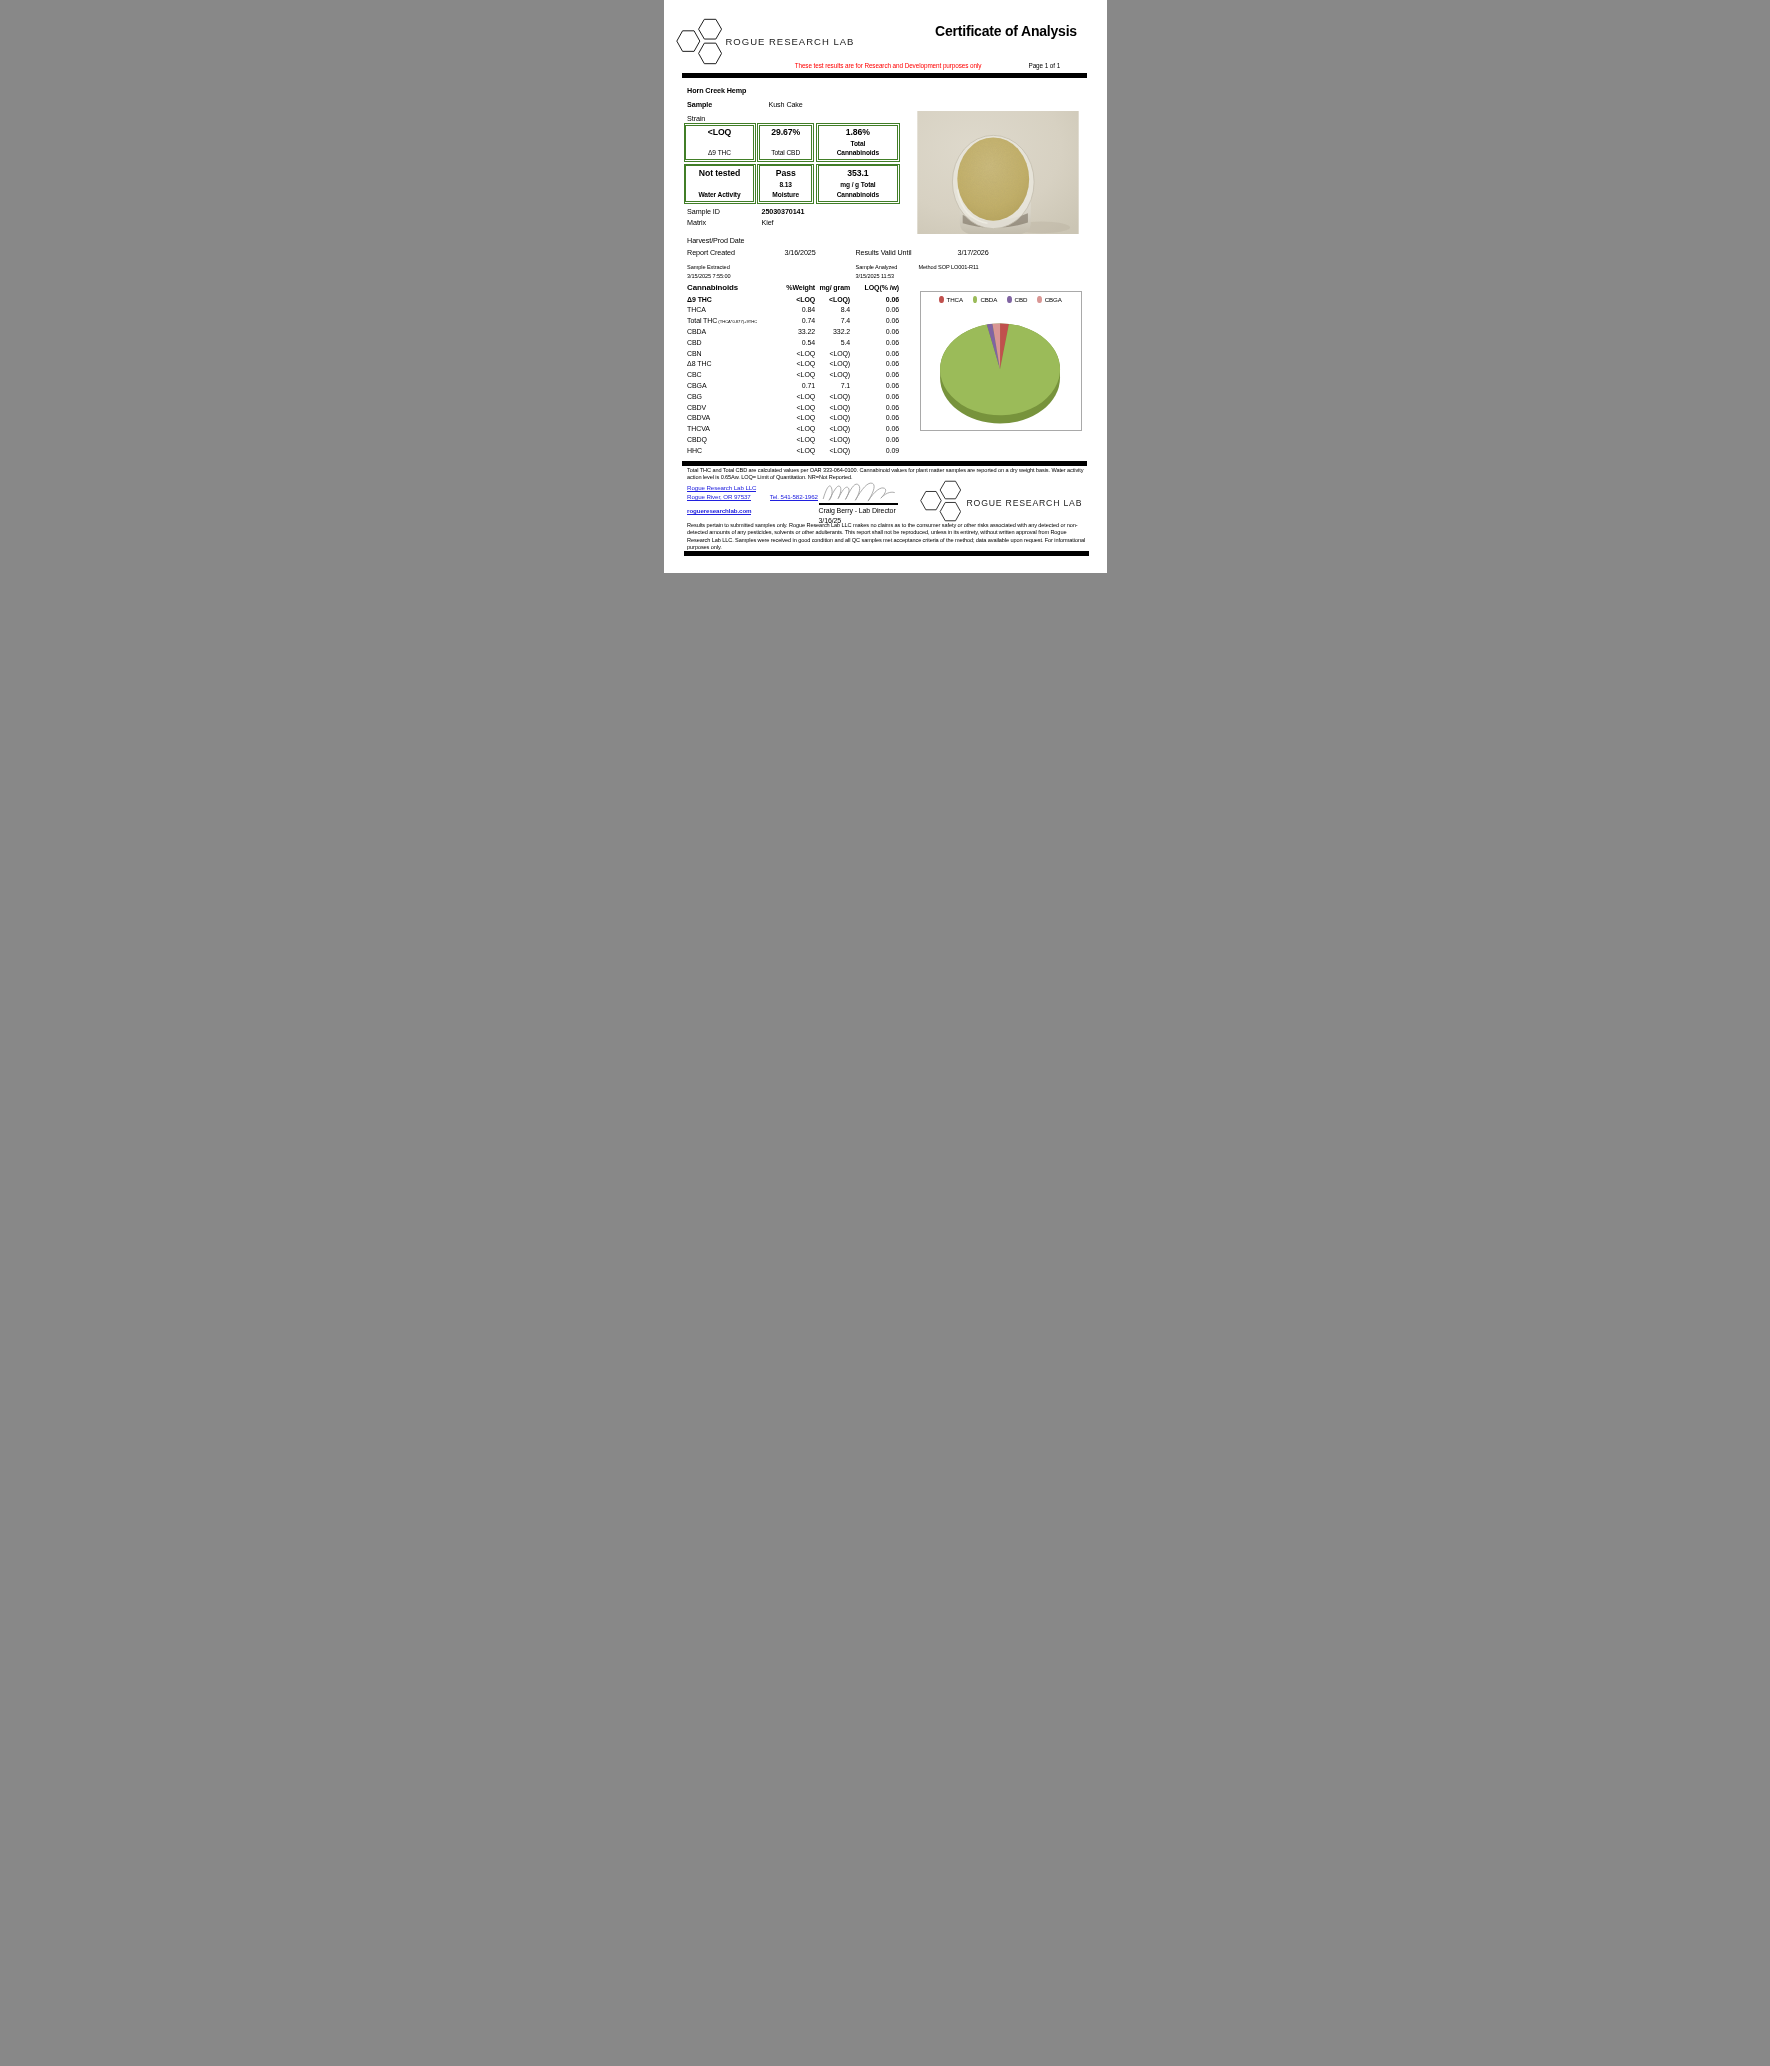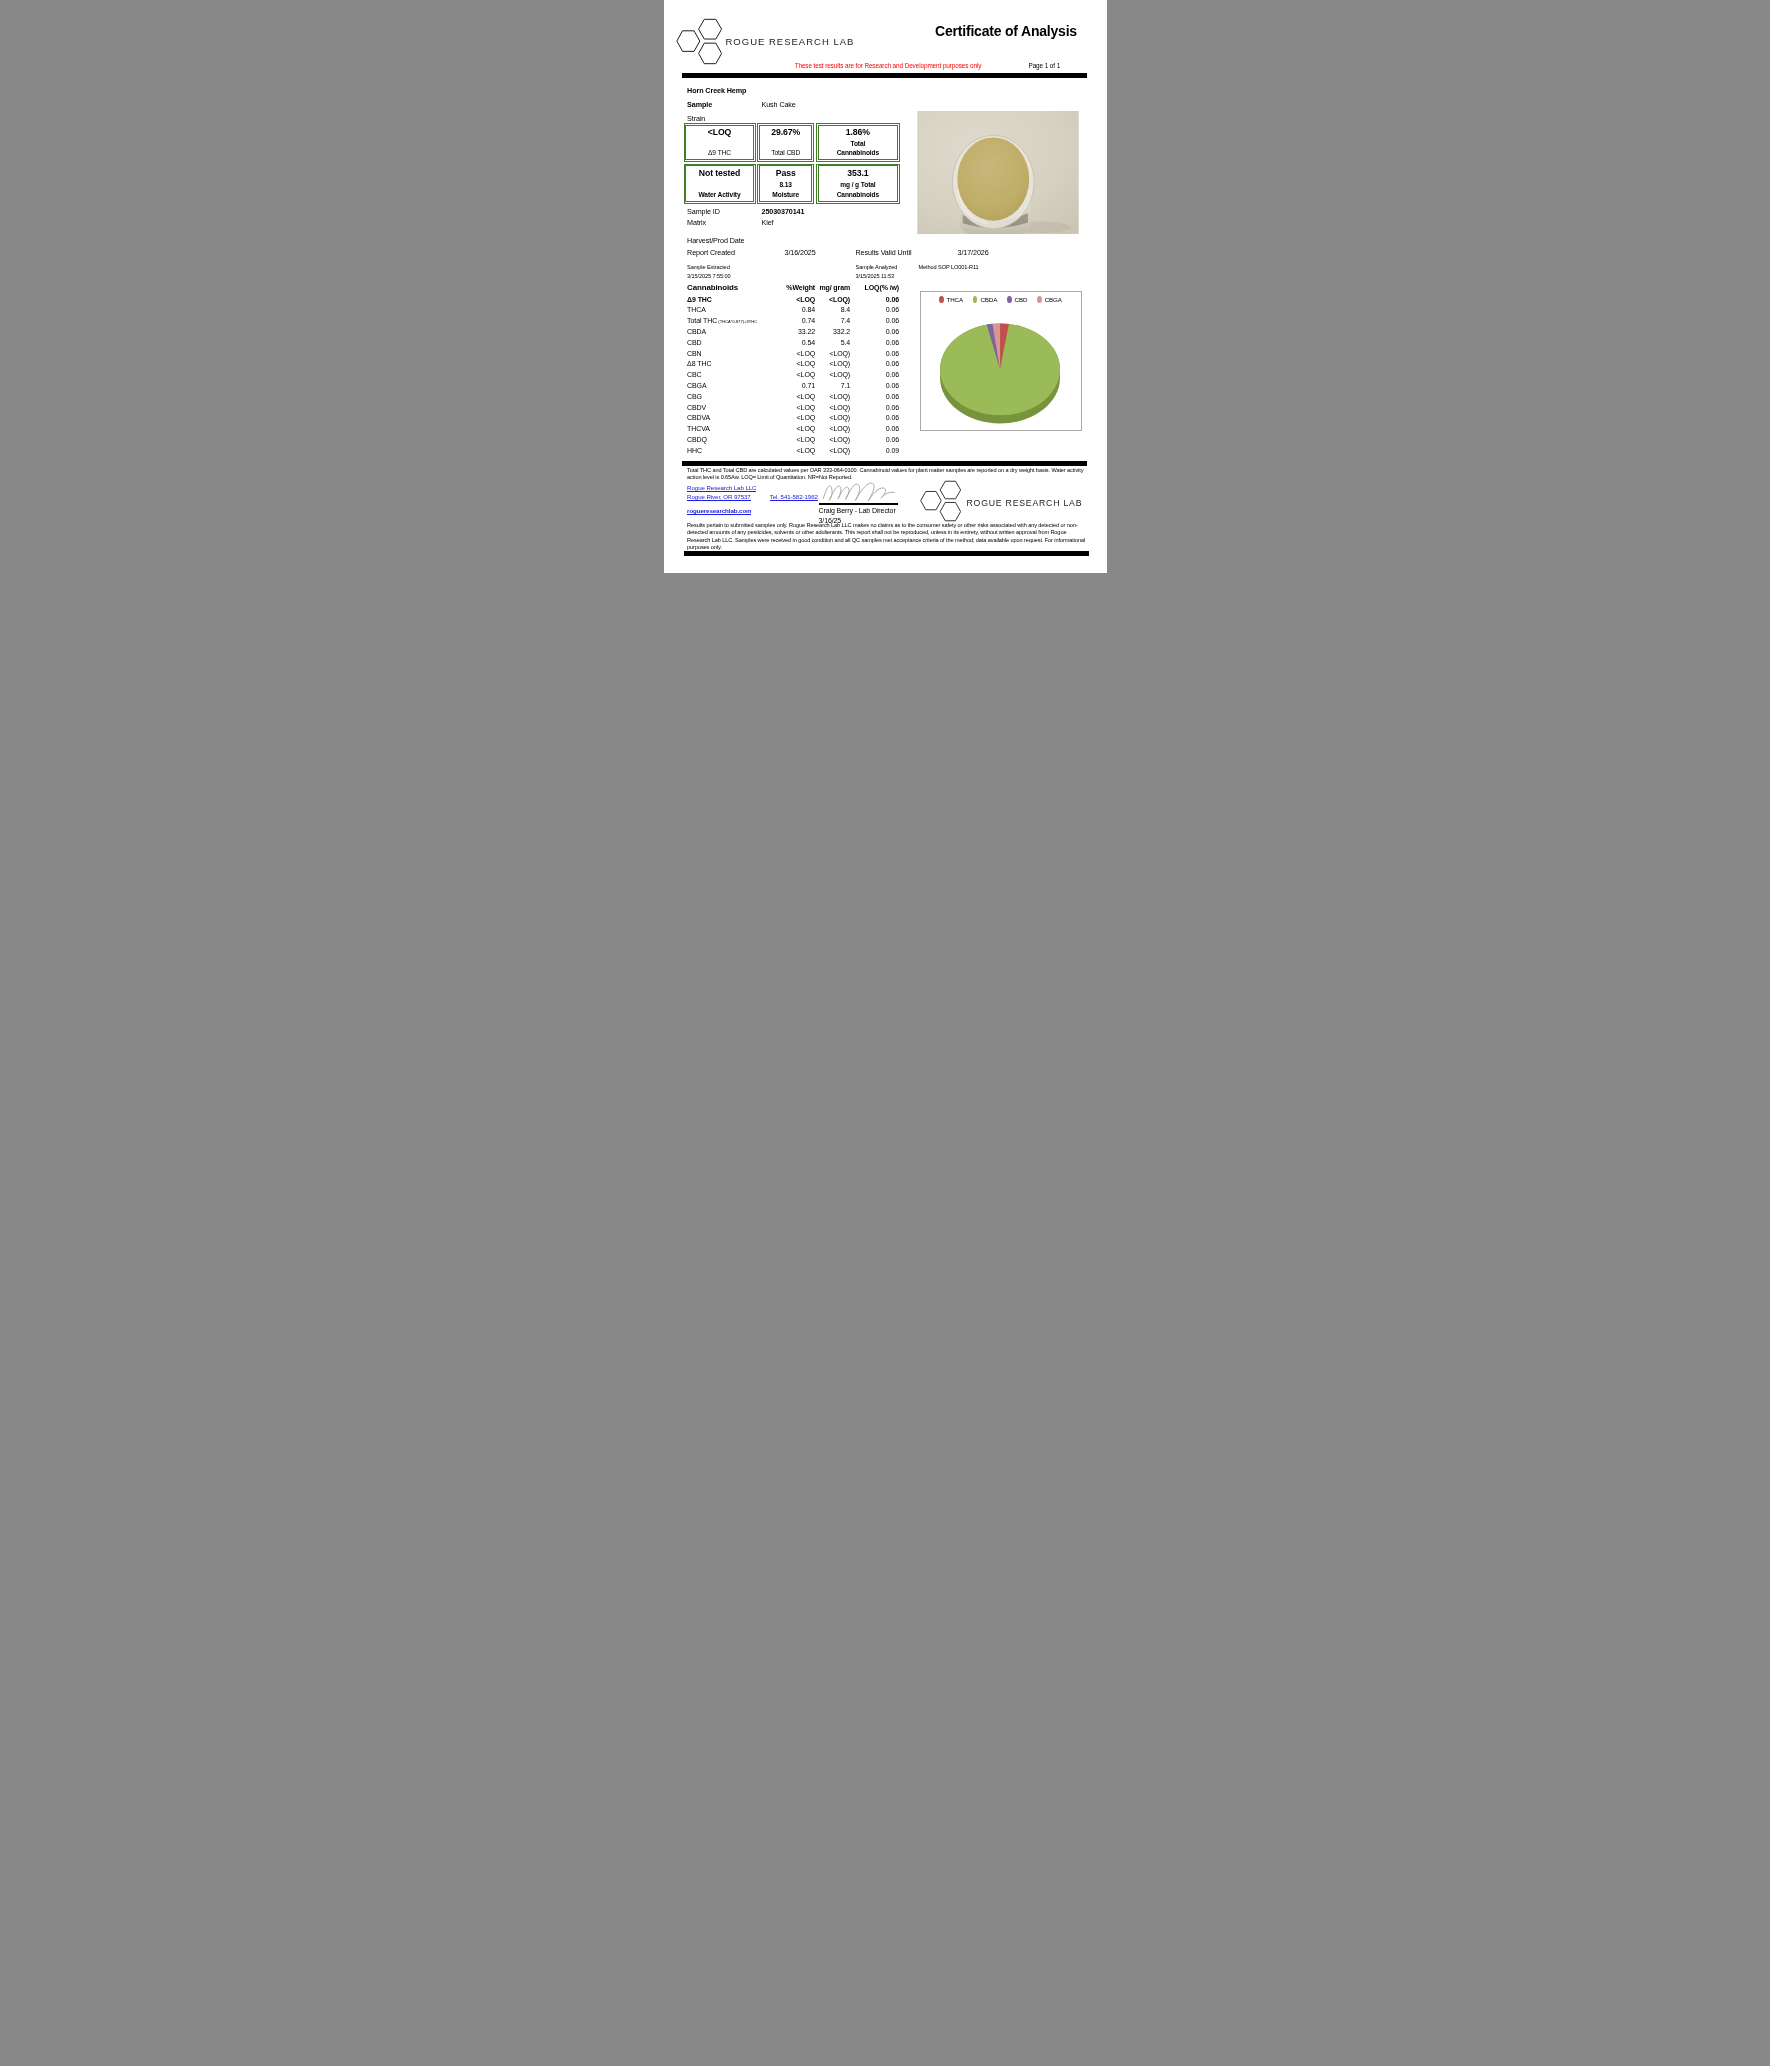--- a/index.html
+++ b/index.html
@@ -18,21 +18,21 @@
   .b{font-weight:bold;}
   .bar{position:absolute;background:#000;}
   
   #brand1{left:62px;top:36px;font-size:9.5px;letter-spacing:1px;color:#1b1b1b;white-space:nowrap;}
   #title{left:264px;top:23px;width:157px;text-align:center;font-size:14px;font-weight:bold;letter-spacing:-0.2px;}
   #red-disclaimer{left:117px;top:62px;width:215px;text-align:center;font-size:6.4px;color:var(--red);white-space:nowrap;}
   #page-num{left:365px;top:62px;font-size:6.4px;}
   
   .lbl{font-size:7.2px;}
   .small{font-size:5.6px;}
-  .u{border-bottom:0.8px solid #000;padding-bottom:16px;}
+  .u{border-bottom:0.8px solid #000;padding-bottom:16px;margin-left:7px;}
   
   #boxes{left:20px;top:123px;display:grid;grid-template-columns:72px 57px 84px;grid-template-rows:39px 40px;gap:1.7px;}
   .rbox{border:0.8px solid var(--green);padding:0.8px;box-sizing:border-box;background:#fff;}
   .rbox-in{border:0.8px solid var(--green);height:100%;box-sizing:border-box;display:flex;flex-direction:column;justify-content:space-between;align-items:center;text-align:center;padding:1.7px 0.8px 2.9px;}
   .value{font-size:8.7px;font-weight:bold;}
   .middle{font-size:6.6px;font-weight:bold;line-height:1.1;}
   .middle:empty{display:none;}
   .rlabel{font-size:6.6px;line-height:1.1;}
   
   #cann-table{left:23.6px;top:283px;width:212px;}

